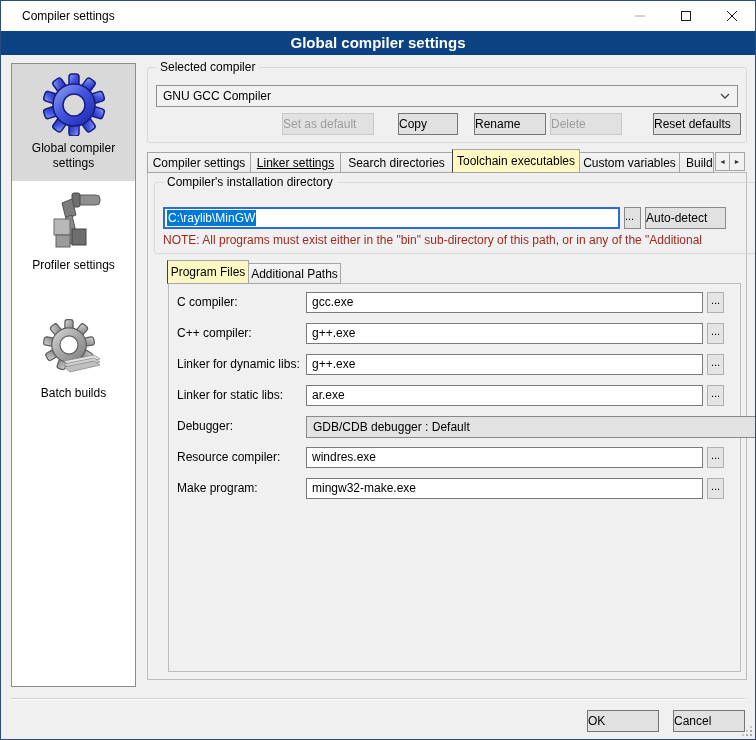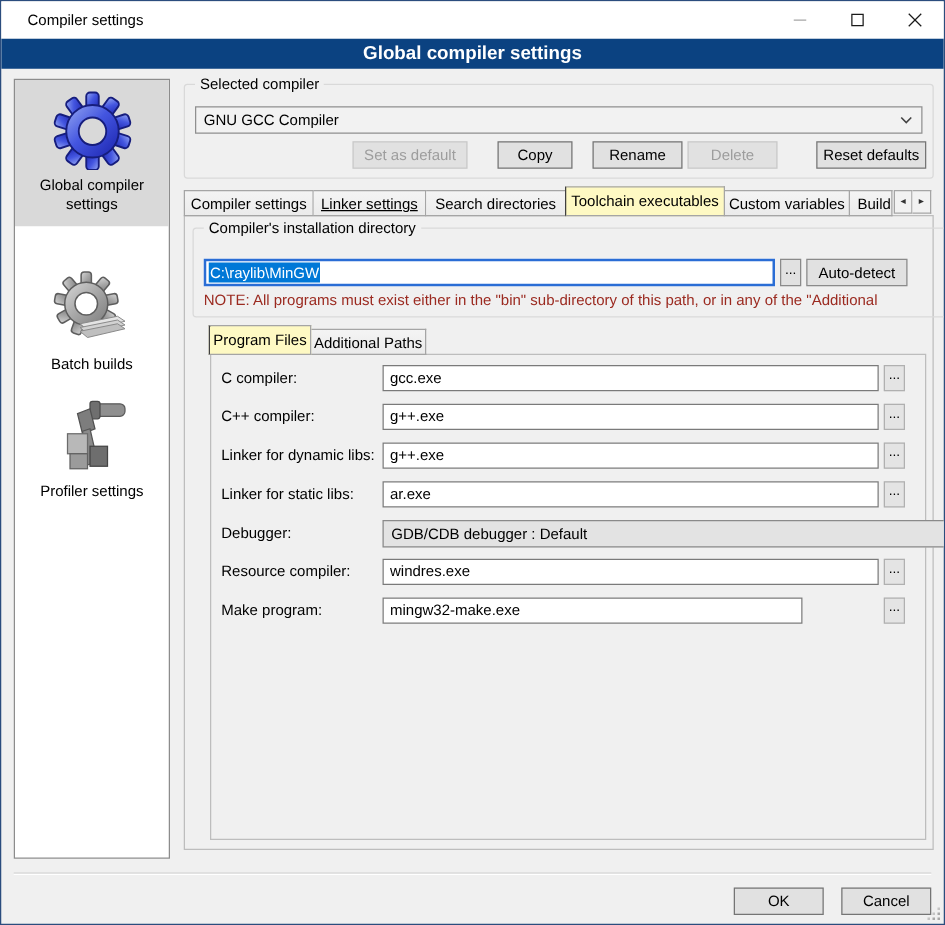--- a/index.html
+++ b/index.html
@@ -23,21 +23,21 @@
   .lb-item { display:flex; flex-direction:column; align-items:center; padding:8px 2px 10px; text-align:center; line-height:15px; cursor:default; }
   .lb-item.selected { background:#d9d9d9; }
   .lb-item .licon { width:64px; height:64px; margin-bottom:5px; }
   .lb-item.gap { margin-top:26px; }
   
   .groupbox { position:absolute; border:1px solid #d9d9d9; border-radius:3px; }
   .groupbox > .glabel { position:absolute; top:-8px; left:8px; background:#f0f0f0; padding:0 4px; }
   
   .combo { background:#f2f2f2; border:1px solid #8f8f8f; height:22px; line-height:20px; padding:0 24px 0 6px; position:relative; }
   .combo .chev { position:absolute; right:7px; top:7px; }
-  .btn { background:#e1e1e1; border:1px solid #757575; height:22px; line-height:20px; text-align:center; font-size:12px; }
+  .btn { background:#e1e1e1; border:1px solid #757575; height:22px; line-height:20px; text-align:left; font-size:12px; }
   .btn.disabled { border-color:#c9c9c9; color:#9d9d9d; }
   
   .tabstrip { position:absolute; display:flex; align-items:flex-end; z-index:3; }
   .tab { height:21px; line-height:20px; text-align:center; background:linear-gradient(#f4f4f4,#ebebeb);
          border:1px solid #a5a5a5; border-left:none; overflow:hidden; white-space:nowrap; }
   .tab:first-child { border-left:1px solid #a5a5a5; }
   .tab.active { height:24px; line-height:23px; background:#fef9c3; border-left:1px solid #404040; margin-left:-1px; position:relative; z-index:4; }
   .tab.clipped { text-align:left; padding-left:6px; }
   .tab-arrows { display:flex; margin-left:1px; margin-bottom:2px; }
   .tab-arrow { width:15px; height:19px; background:#f2f2f2; border:1px solid #a5a5a5; font-size:7px; line-height:17px; text-align:center; color:#333; }
@@ -113,20 +113,35 @@
               <rect x="-5" y="-31" width="10" height="14" rx="3" transform="rotate(324)"></rect>
             </g>
             <circle r="21"></circle>
           </g>
           <circle r="11" fill="#d9d9d9" stroke="#161d7d" stroke-width="1.5"></circle>
         </g>
       </svg>
       <span>Global compiler settings</span>
     </div>
 
+    <div class="lb-item">
+      <svg class="licon" viewBox="0 0 64 64">
+        <g>
+          <rect x="34" y="6" width="24" height="10" rx="4" fill="#8f8f8f" stroke="#5a5a5a"></rect>
+          <rect x="30" y="4" width="8" height="14" rx="2" fill="#6f6f6f" stroke="#4a4a4a"></rect>
+          <path d="M30 10 L20 14 L24 30 L34 26 Z" fill="#7d7d7d" stroke="#515151"></path>
+          <path d="M24 28 L30 26 L36 52 L28 55 Z" fill="#8a8a8a" stroke="#555"></path>
+          <rect x="12" y="30" width="16" height="16" fill="#b8b8b8" stroke="#6b6b6b"></rect>
+          <rect x="14" y="46" width="14" height="12" fill="#9b9b9b" stroke="#616161"></rect>
+          <rect x="30" y="40" width="14" height="16" fill="#6e6e6e" stroke="#444"></rect>
+        </g>
+      </svg>
+      <span>Profiler settings</span>
+    </div>
+
     <div class="lb-item gap">
       <svg class="licon" viewBox="0 0 64 64">
         <defs>
           <linearGradient id="gg1" x1="0" y1="0" x2="1" y2="1">
             <stop offset="0" stop-color="#d7d7d7"></stop>
               <stop offset="0.5" stop-color="#a6a6a6"></stop>
               <stop offset="1" stop-color="#7c7c7c"></stop>
           </linearGradient>
         </defs>
         <g transform="translate(27,28) scale(0.82)">
@@ -147,35 +162,20 @@
           <circle r="11" fill="#ffffff" stroke="#5e5e5e" stroke-width="1.5"></circle>
         </g>
         <g>
           <path d="M22 44 L52 38 L58 42 L28 49 Z" fill="#e4e4e4" stroke="#8a8a8a" stroke-width="0.8"></path>
           <path d="M22 47 L52 41 L58 45 L28 52 Z" fill="#d2d2d2" stroke="#8a8a8a" stroke-width="0.8"></path>
           <path d="M22 50 L52 44 L58 48 L28 55 Z" fill="#bfbfbf" stroke="#8a8a8a" stroke-width="0.8"></path>
         </g>
       </svg>
       <span>Batch builds</span>
     </div>
-
-    <div class="lb-item">
-      <svg class="licon" viewBox="0 0 64 64">
-        <g>
-          <rect x="34" y="6" width="24" height="10" rx="4" fill="#8f8f8f" stroke="#5a5a5a"></rect>
-          <rect x="30" y="4" width="8" height="14" rx="2" fill="#6f6f6f" stroke="#4a4a4a"></rect>
-          <path d="M30 10 L20 14 L24 30 L34 26 Z" fill="#7d7d7d" stroke="#515151"></path>
-          <path d="M24 28 L30 26 L36 52 L28 55 Z" fill="#8a8a8a" stroke="#555"></path>
-          <rect x="12" y="30" width="16" height="16" fill="#b8b8b8" stroke="#6b6b6b"></rect>
-          <rect x="14" y="46" width="14" height="12" fill="#9b9b9b" stroke="#616161"></rect>
-          <rect x="30" y="40" width="14" height="16" fill="#6e6e6e" stroke="#444"></rect>
-        </g>
-      </svg>
-      <span>Profiler settings</span>
-    </div>
   </div>
 
   <div class="groupbox" style="left:146px; top:66px; width:600px; height:76px;">
     <span class="glabel">Selected compiler</span>
     <div class="combo" style="position:absolute; left:8px; top:17px; right:8px;">
       <span>GNU GCC Compiler</span>
       <svg class="chev" width="10" height="7">
           <polyline points="1,1 5,5 9,1" fill="none" stroke="#444" stroke-width="1.3"></polyline>
         </svg>
     </div>
@@ -240,21 +240,21 @@
         <svg class="chev" width="10" height="7">
             <polyline points="1,1 5,5 9,1" fill="none" stroke="#444" stroke-width="1.3"></polyline>
           </svg>
       </div>
 
       <span class="prow-label" style="top:163px;">Resource compiler:</span>
       <div class="pfield" style="left:137px; top:163px; width:397px;">windres.exe</div>
       <div class="pbrowse" style="left:538px; top:163px;">...</div>
 
       <span class="prow-label" style="top:194px;">Make program:</span>
-      <div class="pfield" style="left:137px; top:194px; width:336px;">mingw32-make.exe</div>
+      <div class="pfield" style="left:137px; top:194px; width:397px;">mingw32-make.exe</div>
       <div class="pbrowse" style="left:538px; top:194px;">...</div>
 
     </div>
   </div>
 
   <div class="separator"></div>
   <div class="btn footer-btn" style="left:586px;">OK</div>
   <div class="btn footer-btn" style="left:672px;">Cancel</div>
   <div class="grip"></div>
 

